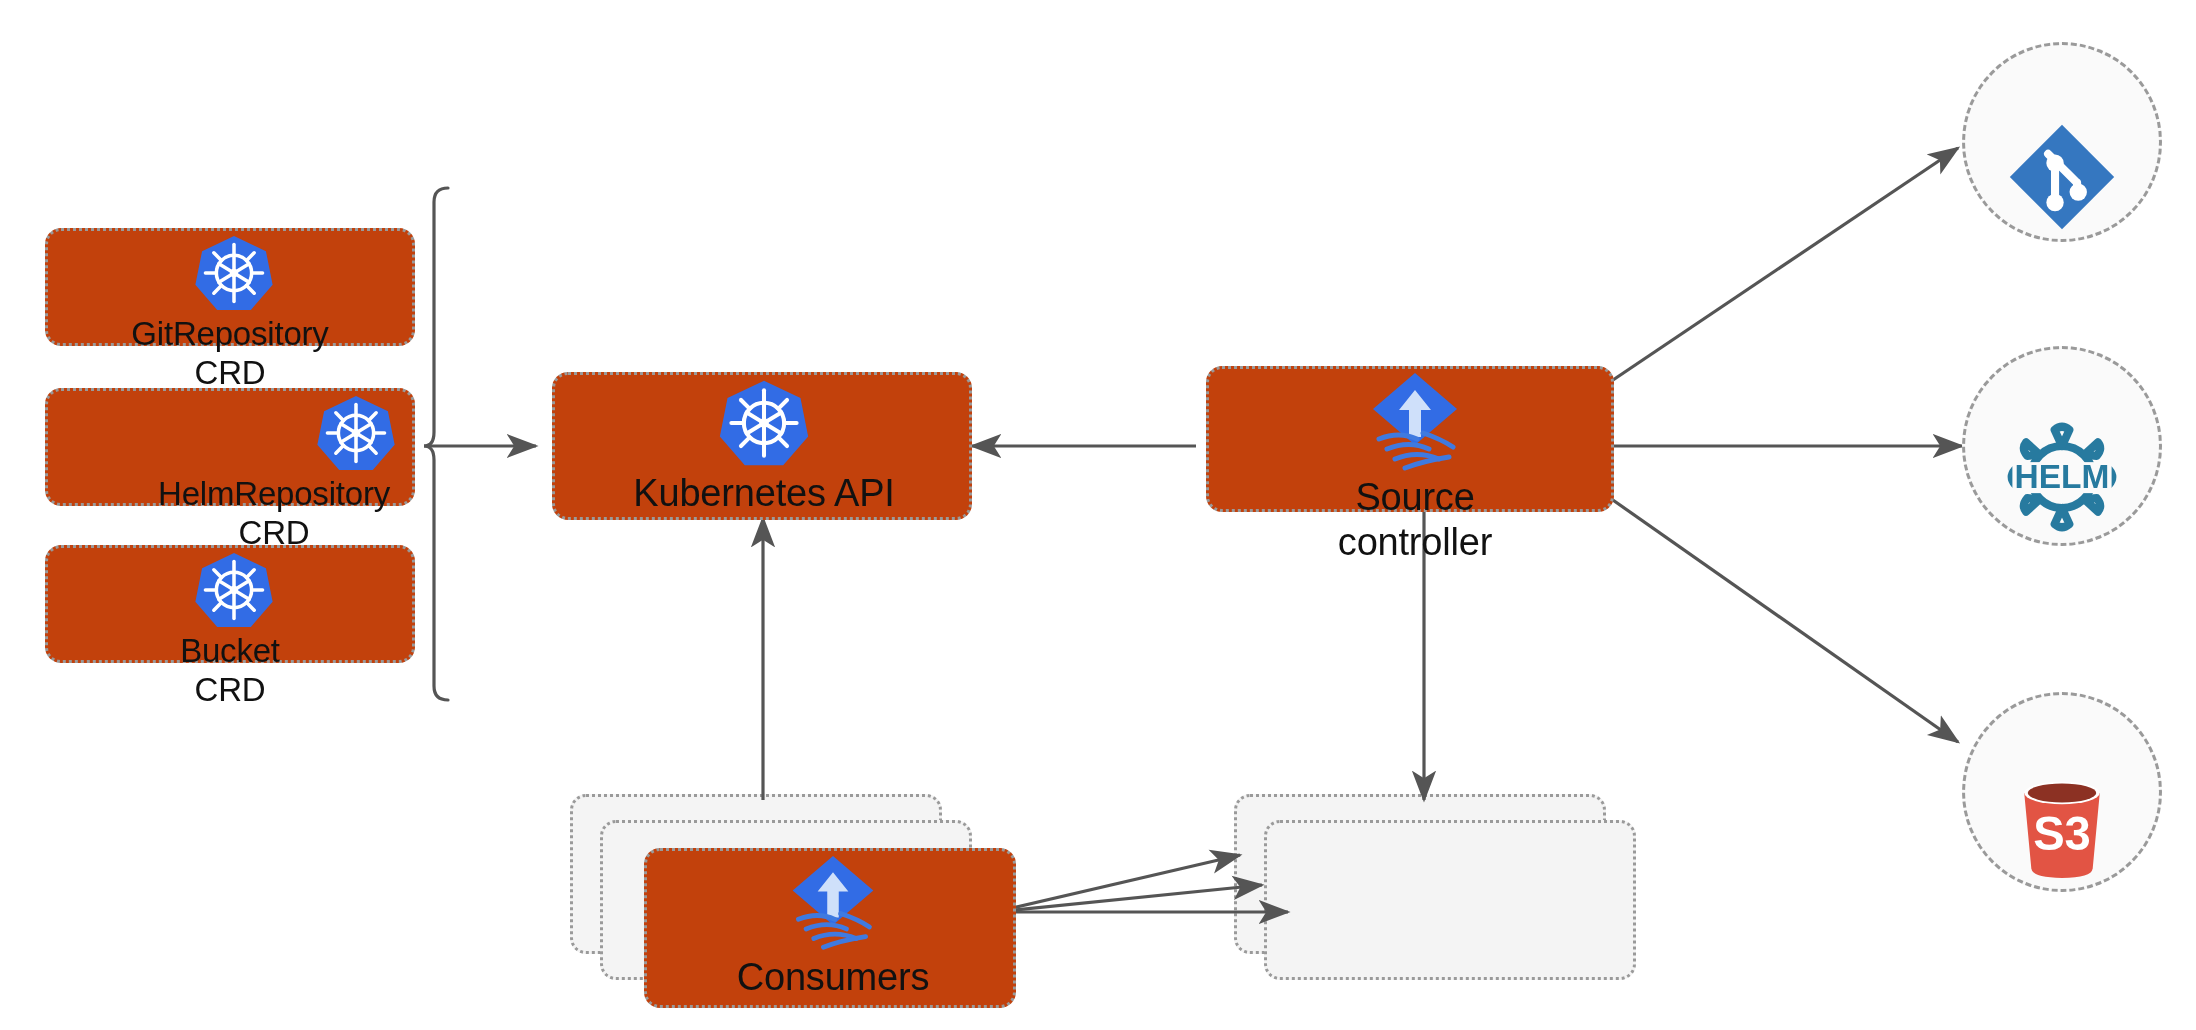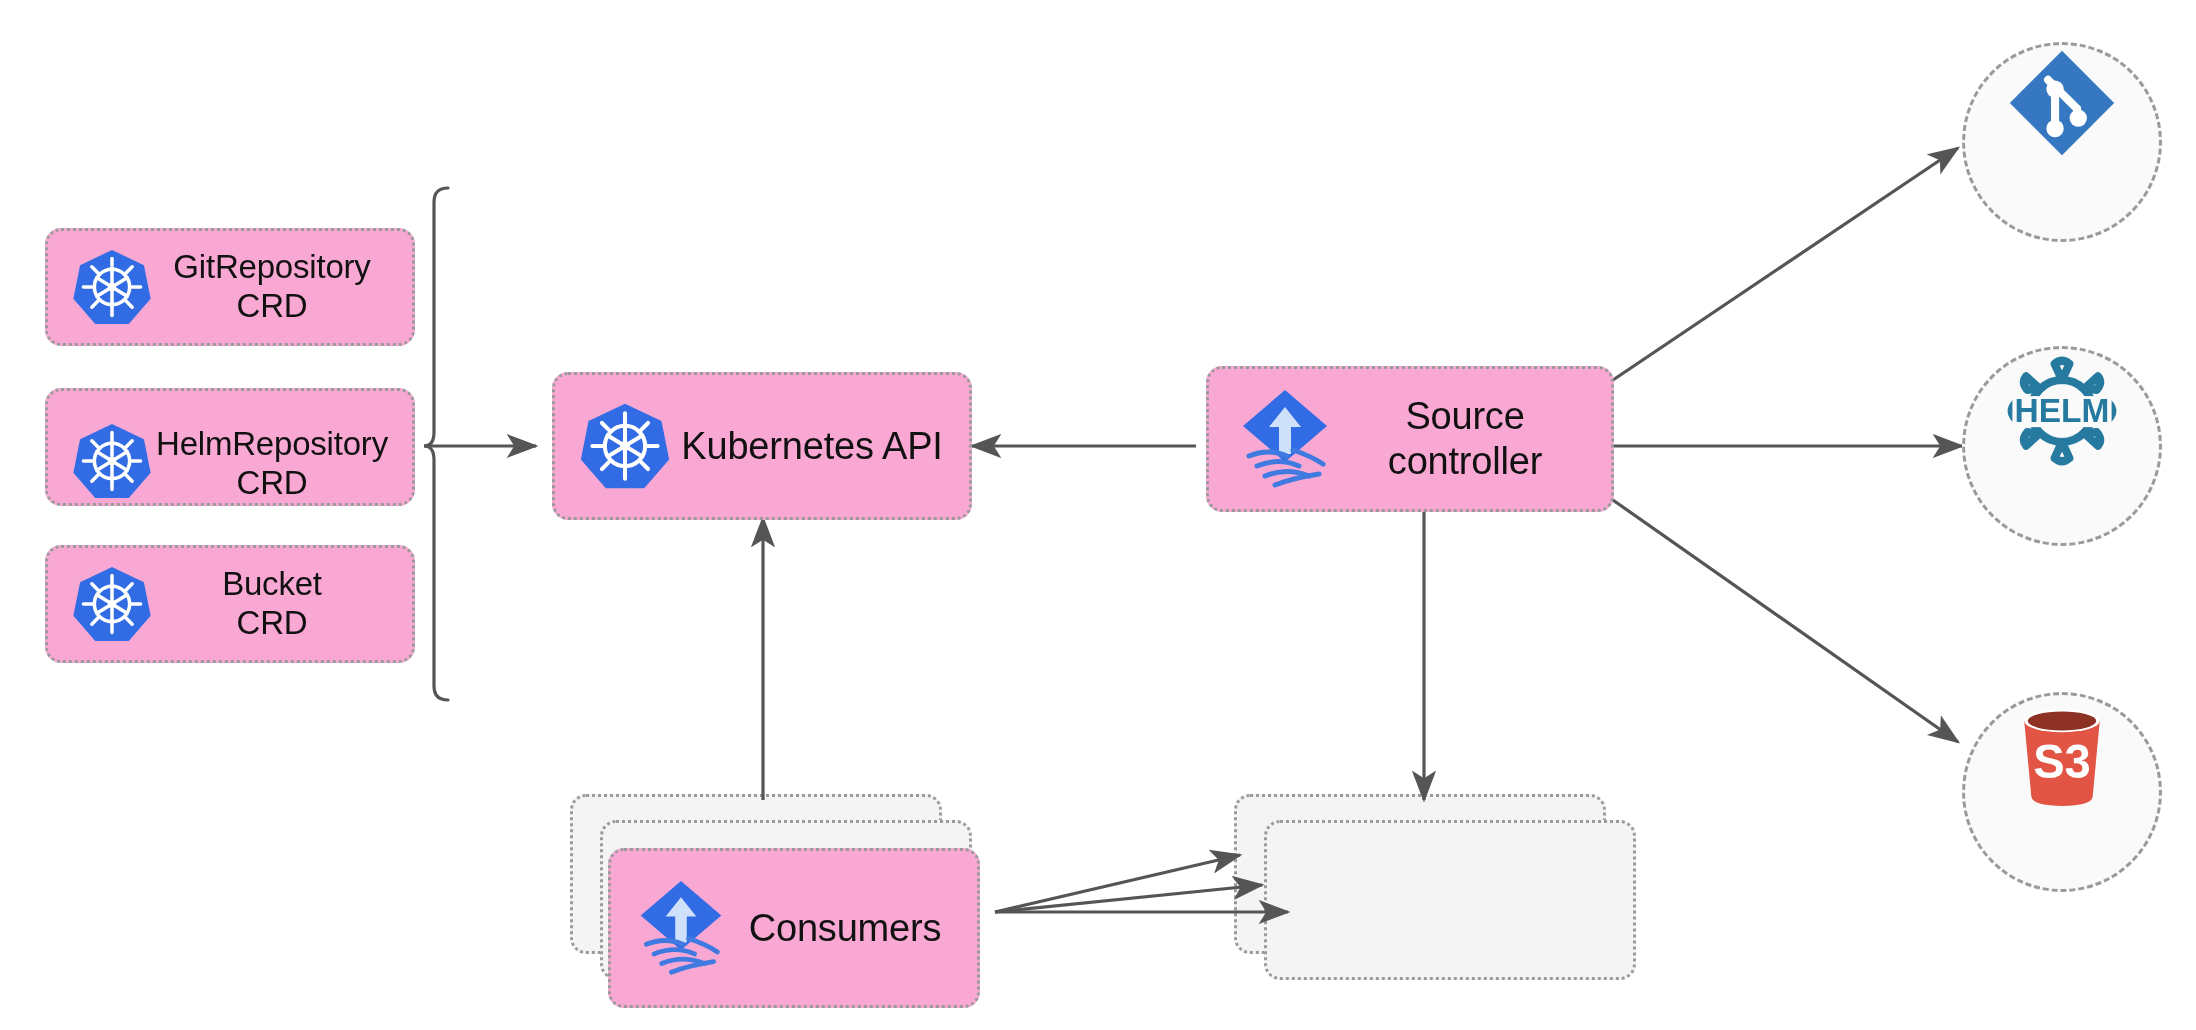--- a/index.html
+++ b/index.html
@@ -15,26 +15,27 @@
     width: 2196px;
     height: 1030px;
     background: #ffffff;
     overflow: hidden;
   }
 
   
   .node {
     position: absolute;
     box-sizing: border-box;
-    background: #f9a8d4;
+    background: #c2410c;
     border: 3px dotted #9a9a9a;
     border-radius: 16px;
     display: flex;
     align-items: center;
     z-index: 5;
+    flex-direction: column;
   }
   .node-ghost {
     position: absolute;
     box-sizing: border-box;
     background: #f4f4f4;
     border: 3px dotted #9a9a9a;
     border-radius: 16px;
     z-index: 3;
   }
   .node .icon {
@@ -66,21 +67,21 @@
   
   .circle-node {
     position: absolute;
     box-sizing: border-box;
     width: 200px;
     height: 200px;
     border: 3px dashed #9a9a9a;
     border-radius: 50%;
     background: #fafafa;
     display: flex;
-    align-items: flex-start;
+    align-items: flex-end;
     justify-content: center;
     z-index: 5;
   }
 
   svg.wires {
     position: absolute;
     left: 0; top: 0;
     width: 2196px;
     height: 1030px;
     z-index: 4;
@@ -246,21 +247,21 @@
           <line x1="50" y1="50" x2="32" y2="39"></line>
         </g>
         <circle cx="50" cy="50" r="5" fill="#ffffff"></circle>
       </svg>
     </span>
     <span class="label" style="font-size:38px;">Kubernetes API</span>
   </div>
 
   <div class="node-ghost" style="left:570px; top:794px; width:372px; height:160px;"></div>
   <div class="node-ghost" style="left:600px; top:820px; width:372px; height:160px;"></div>
-  <div class="node" style="left:608px; top:848px; width:372px; height:160px; padding:0 16px 0 22px;">
+  <div class="node" style="left:644px; top:848px; width:372px; height:160px; padding:0 16px 0 22px;">
     <span class="icon">
       <svg width="96" height="104" viewBox="0 0 100 106">
         <path d="M50 4 L92 40 L50 76 L8 40 Z" fill="#326ce5"></path>
         <path d="M50 21 L66 41 L56 41 L56 68 L44 68 L44 41 L34 41 Z" fill="#cfe0fa"></path>
         <g fill="none" stroke="#3f7ae0" stroke-width="5" stroke-linecap="round">
           <path d="M14 70 Q 34 62 52 70"></path>
           <path d="M22 80 Q 44 71 64 80"></path>
           <path d="M30 90 Q 52 81 74 90"></path>
           <path d="M40 99 Q 58 92 84 88"></path>
           <path d="M58 64 Q 76 70 88 78"></path>

